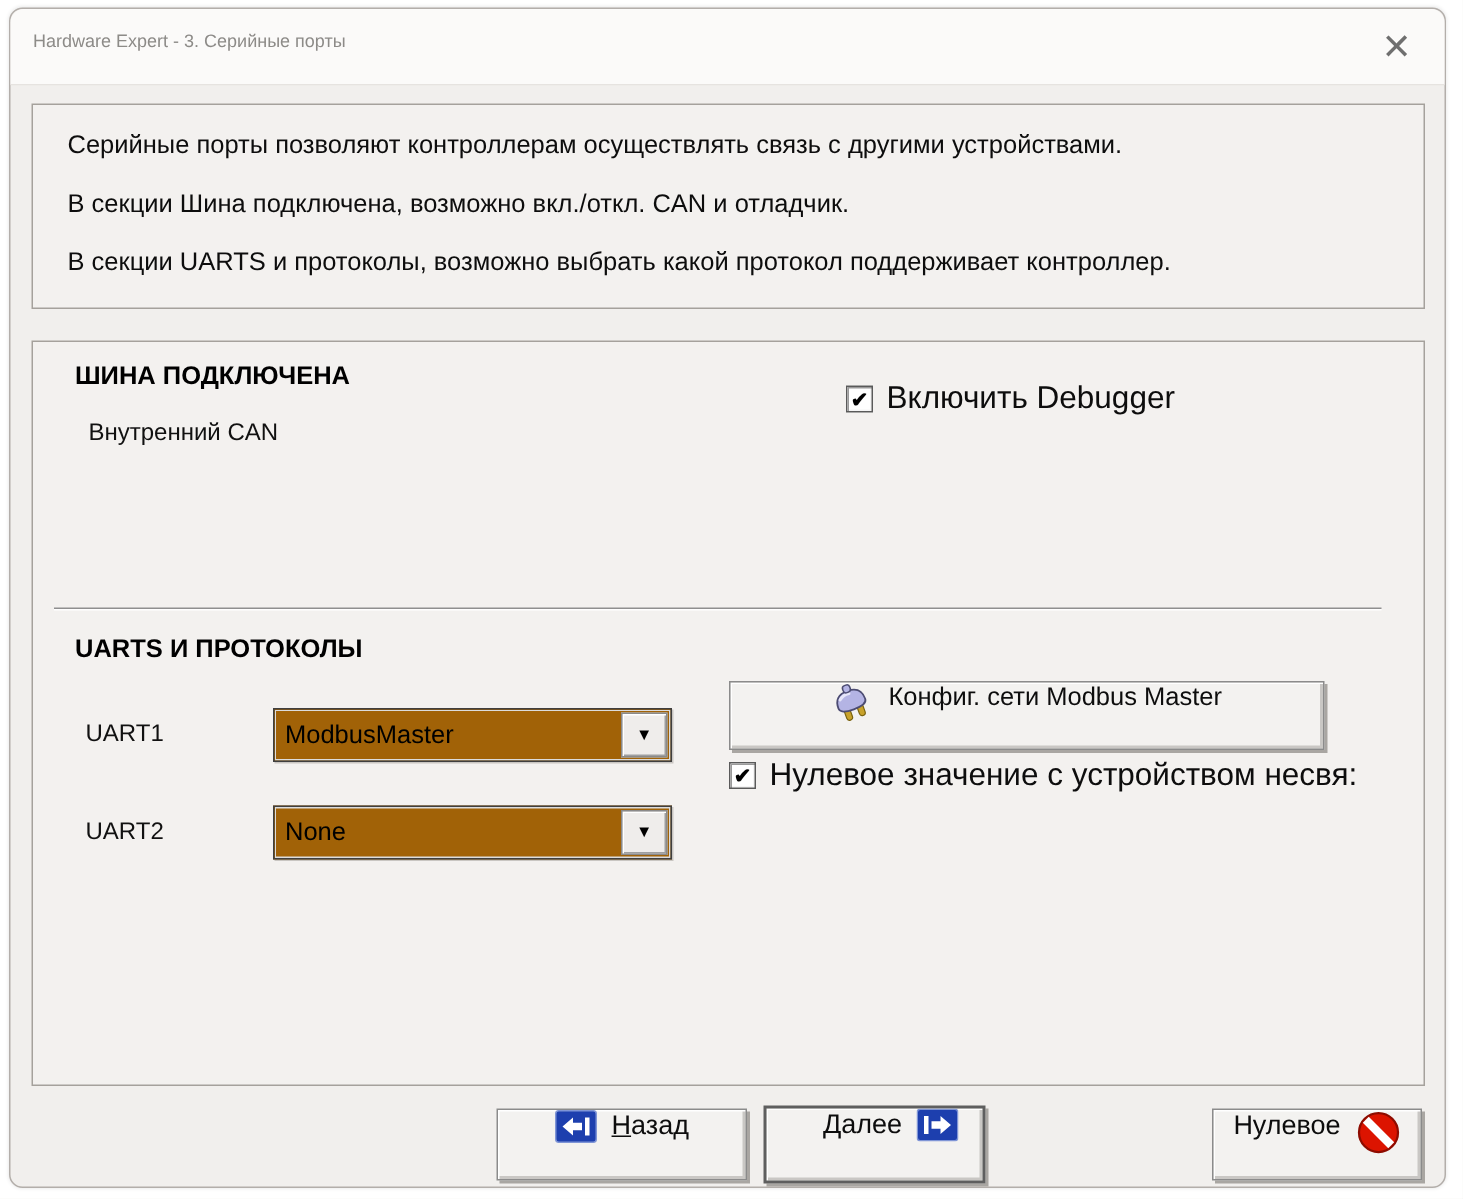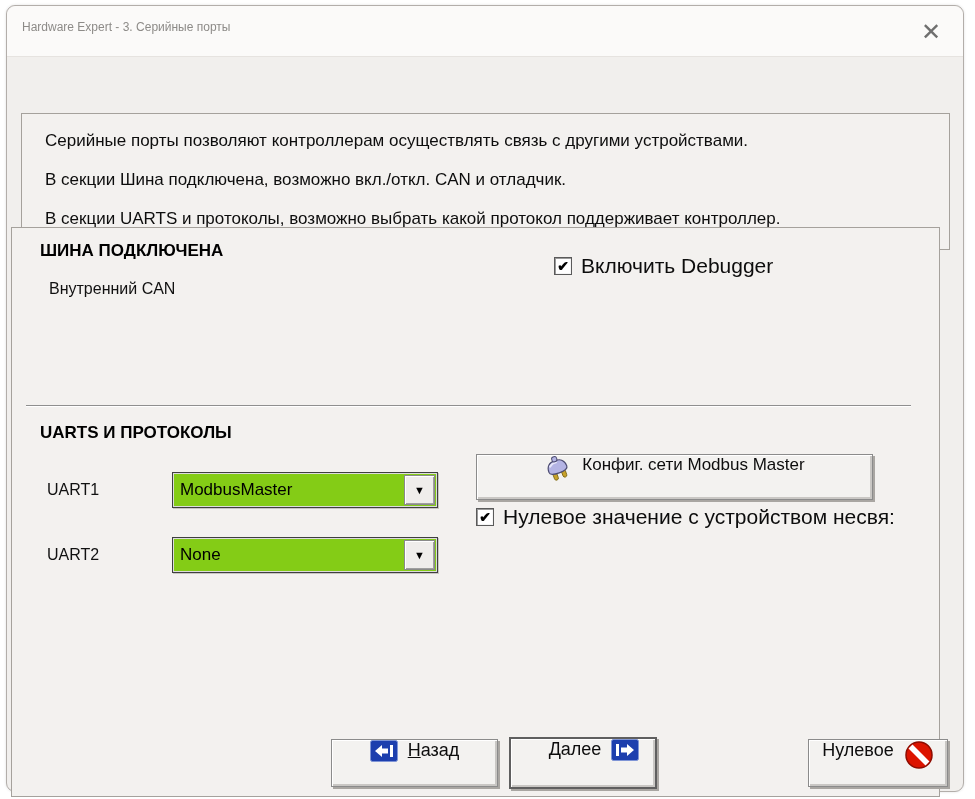--- a/index.html
+++ b/index.html
@@ -12,42 +12,42 @@
 
   .titlebar { position:absolute; left:0; top:0; right:0; height:51px;
               background:#fbfaf9; border-radius:9px 9px 0 0;
               border-bottom:1px solid #e6e3e0; }
   .title { position:absolute; left:15px; top:14px; font-size:12px; color:#8d8b88; }
   .close-btn { position:absolute; right:16px; top:10px; width:32px; height:32px;
                font-size:24px; color:#6f6f6f; text-align:center; line-height:32px;
                cursor:pointer; font-weight:300; }
 
   .panel { position:absolute; background:#f3f1ef; border:1px solid #a5a19c; }
-  .info-box   { left:14px; top:63px;  width:929px; height:137px;margin-top:44px; }
-  .main-box   { left:4px; top:221px; width:929px; height:570px; }
+  .info-box   { left:14px; top:63px;  width:929px; height:137px; }
+  .main-box   { left:14px; top:221px; width:929px; height:497px; }
 
   .info-line { position:absolute; left:23px; font-size:17px; color:#0d0d0d; white-space:nowrap; }
 
   .section-heading { position:absolute; font-size:17px; font-weight:bold; color:#000; white-space:nowrap; }
   .plain-text { position:absolute; font-size:16px; color:#111; white-space:nowrap; }
 
   .divider { position:absolute; left:14px; right:28px; top:177px; height:2px;
              border-top:1px solid #8f8f8f; border-bottom:1px solid #ffffff; }
 
   
   .checkbox-row { position:absolute; display:flex; align-items:center; gap:9px; cursor:default; }
   .checkbox-box { width:18px; height:18px; background:#ffffff; flex:0 0 18px;
                   border:1px solid #5a5a5a;
                   box-shadow: inset 1px 1px 0 #9a9a9a, inset -1px -1px 0 #f5f5f5;
                   display:flex; align-items:center; justify-content:center;
                   font-size:14px; font-weight:bold; color:#000; line-height:1; }
   .checkbox-label { font-size:21px; color:#0d0d0d; white-space:nowrap; }
 
   
-  .combo { position:absolute; width:266px; height:36px; background:#84cc16;
+  .combo { position:absolute; width:266px; height:36px; background:#a16207;
            border:1px solid #3f3f3f;
            box-shadow: inset 0 0 0 1px #dcdcdc, 1px 1px 0 #c9c6c2;
            display:flex; align-items:stretch; cursor:default; }
   .combo-value { flex:1; font-size:17px; color:#000; padding:7px 0 0 7px; white-space:nowrap; overflow:hidden; }
   .combo-arrow-btn { width:31px; margin:2px; background:#efedeb;
                      border:1px solid #8a8a8a;
                      box-shadow: inset 1px 1px 0 #ffffff, inset -1px -1px 0 #9f9f9f;
                      display:flex; align-items:center; justify-content:center;
                      font-size:11px; color:#000; }
 

